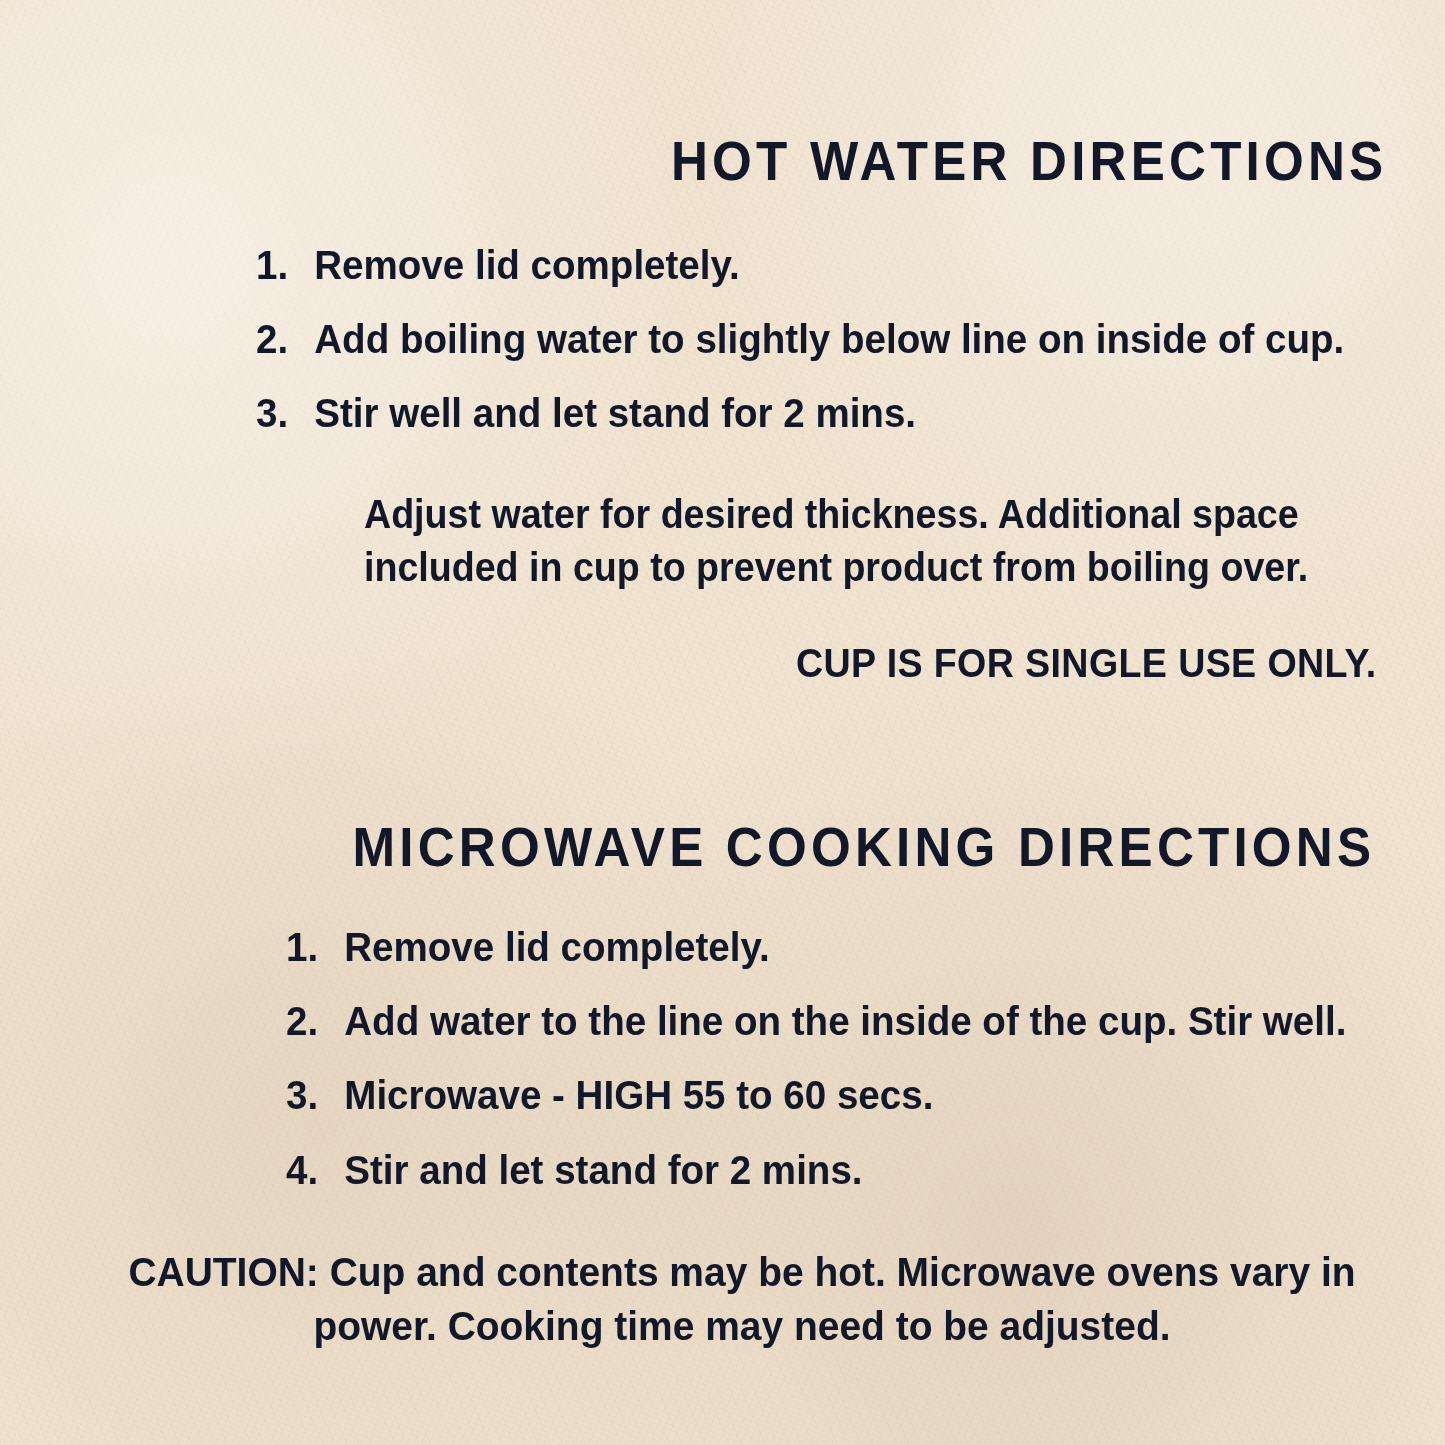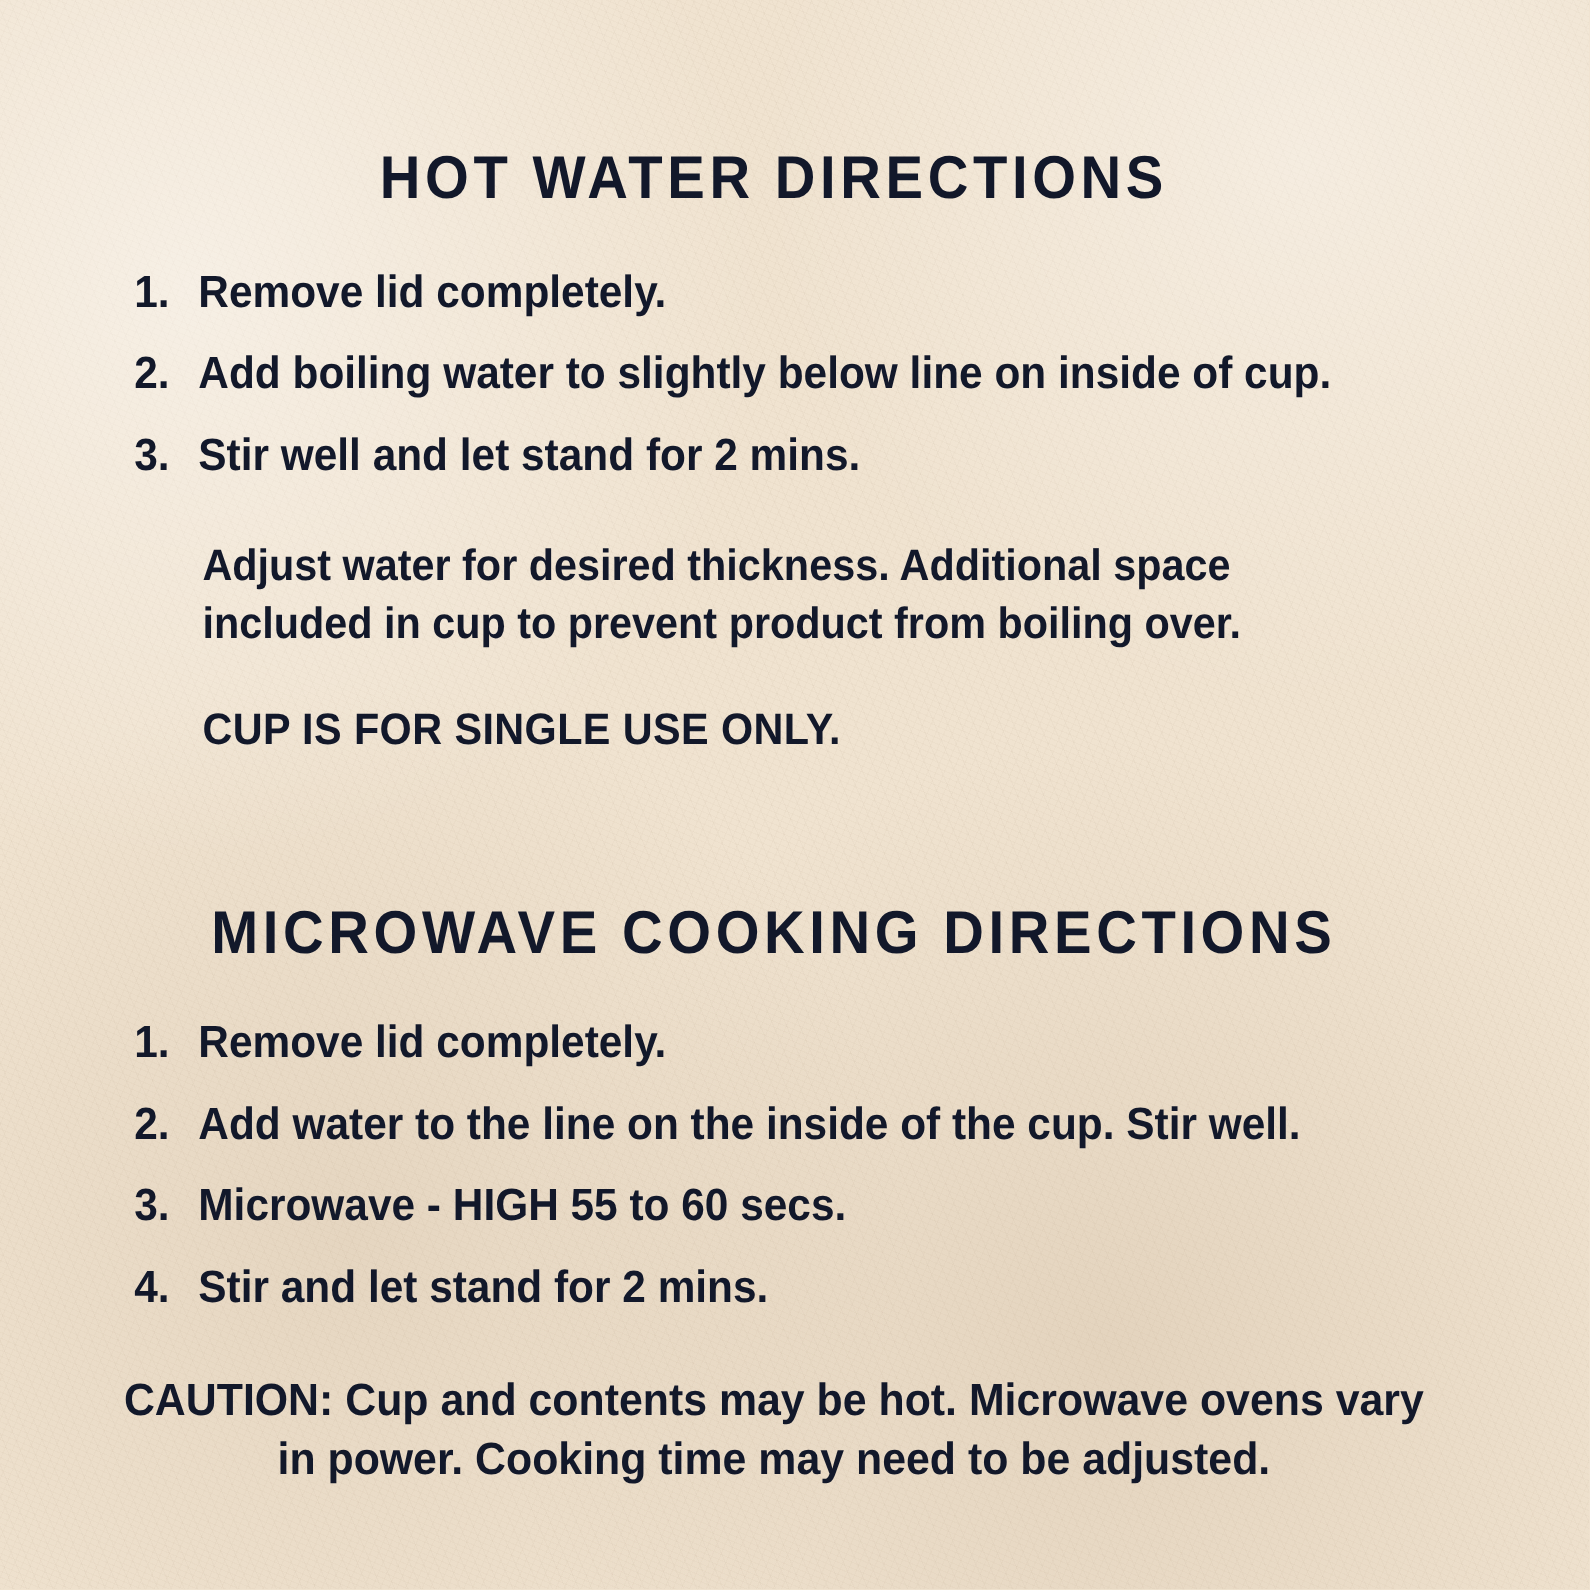--- a/index.html
+++ b/index.html
@@ -29,23 +29,24 @@
       repeating-linear-gradient(113deg, rgba(160,135,105,0.04) 0px, rgba(160,135,105,0.04) 1px, rgba(255,255,255,0) 1px, rgba(255,255,255,0) 7px),
       repeating-linear-gradient(67deg, rgba(120,95,70,0.03) 0px, rgba(120,95,70,0.03) 1px, rgba(255,255,255,0) 1px, rgba(255,255,255,0) 11px);
     z-index: 1;
   }
   .sheet {
     position: relative;
     z-index: 2;
     width: 100%;
     height: 100%;
     box-sizing: border-box;
-    padding: 96px 108px 0 70px;
+    padding: 96px 31px 0 70px;
     display: flex;
     flex-direction: column;
+    align-items: flex-end;
   }
   .section-title {
     text-align: center;
     font-weight: 700;
     font-size: 55px;
     letter-spacing: 4.5px;
     line-height: 1.05;
     transform: scaleX(0.93);
     white-space: nowrap;
   }

